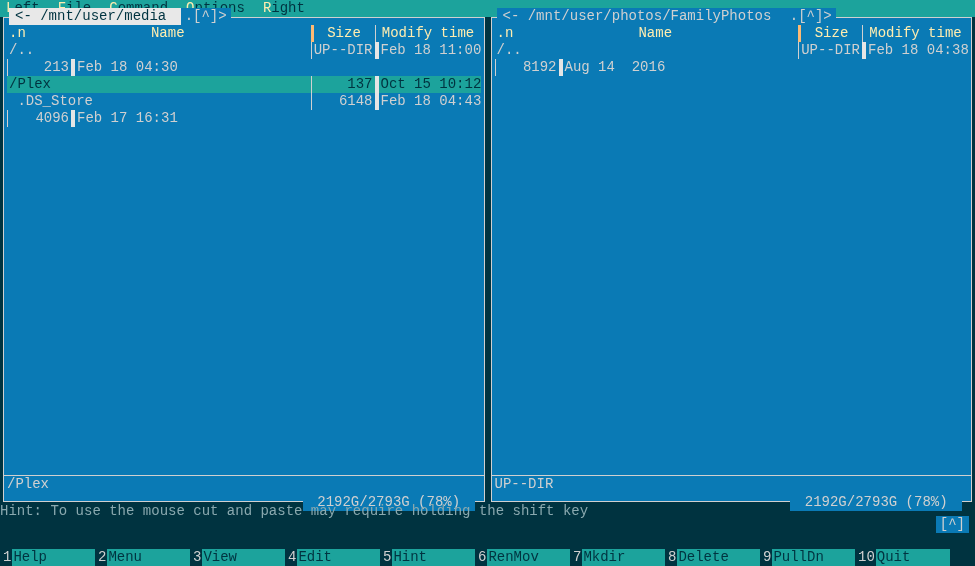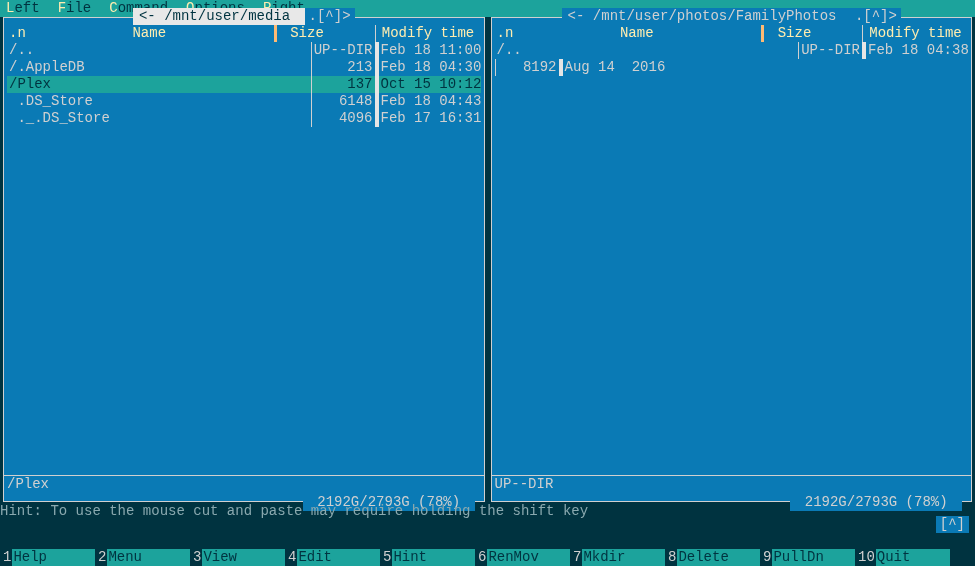--- a/index.html
+++ b/index.html
@@ -38,21 +38,21 @@
     position: absolute;
     inset: 0;
     border: 1px solid #d0d0d0;
     pointer-events: none;
   }
   .panel-title-row {
     position: absolute;
     top: -9px;
     left: 6px; right: 6px;
     display: flex;
-    justify-content: center;
+    justify-content: flex-start;
     align-items: center;
     height: 17px;
   }
   .panel-path {
     background: #0a7ab5;
     color: #d0d0d0;
     padding: 0 6px;
     white-space: pre;
   }
   .panel-path.active {
@@ -73,21 +73,21 @@
     flex-direction: column;
   }
   .list-headers {
     display: flex;
     color: #ffedb0;
     height: 17px;
   }
   .col-nflag { width: 18px; text-align: left; padding-left: 2px;}
   .col-name  { flex: 1; text-align: center; }
   .col-size  { width: 64px; text-align: center; border-left: 3px solid #fdba74; }
-  .col-mtime { width: 106px; text-align: center; border-left: 1px solid #d0d0d0; margin-left: 37px; }
+  .col-mtime { width: 106px; text-align: center; border-left: 1px solid #d0d0d0; }
   .list-body { flex: 1; overflow: hidden; }
   .row {
     display: flex;
     height: 17px;
     color: #d0d0d0;
     cursor: pointer;
   }
   .row .c-name  { flex: 1; white-space: pre; overflow: hidden; padding-left: 2px;}
   .row .c-size  { width: 64px; text-align: right; border-left: 1px solid #d0d0d0; padding-right: 2px; white-space: pre;}
   .row .c-mtime { width: 106px; text-align: left; border-left: 4px solid #e5e5e5; padding-left: 2px; white-space: pre;}
@@ -166,36 +166,34 @@
         <div class="col-size">Size</div>
         <div class="col-mtime">Modify time</div>
       </div>
       <div class="list-body" id="list-left">
           <div class="row">
             <div class="c-name">/..</div>
             <div class="c-size">UP--DIR</div>
             <div class="c-mtime">Feb 18 11:00</div>
           </div>
           <div class="row">
-            <div class="c-name">/.AppleDB</div>
             <div class="c-size">213</div>
             <div class="c-mtime">Feb 18 04:30</div>
           </div>
           <div class="row selected">
             <div class="c-name">/Plex</div>
             <div class="c-size">137</div>
             <div class="c-mtime">Oct 15 10:12</div>
           </div>
           <div class="row">
             <div class="c-name"> .DS_Store</div>
             <div class="c-size">6148</div>
             <div class="c-mtime">Feb 18 04:43</div>
           </div>
           <div class="row">
-            <div class="c-name"> ._.DS_Store</div>
             <div class="c-size">4096</div>
             <div class="c-mtime">Feb 17 16:31</div>
           </div>
         </div>
     </div>
     <div class="panel-bottom-sep"></div>
     <div class="panel-status">/Plex</div>
     <div class="panel-disk"> <span>2192G/2793G (78%)</span> </div>
   </div>
 

